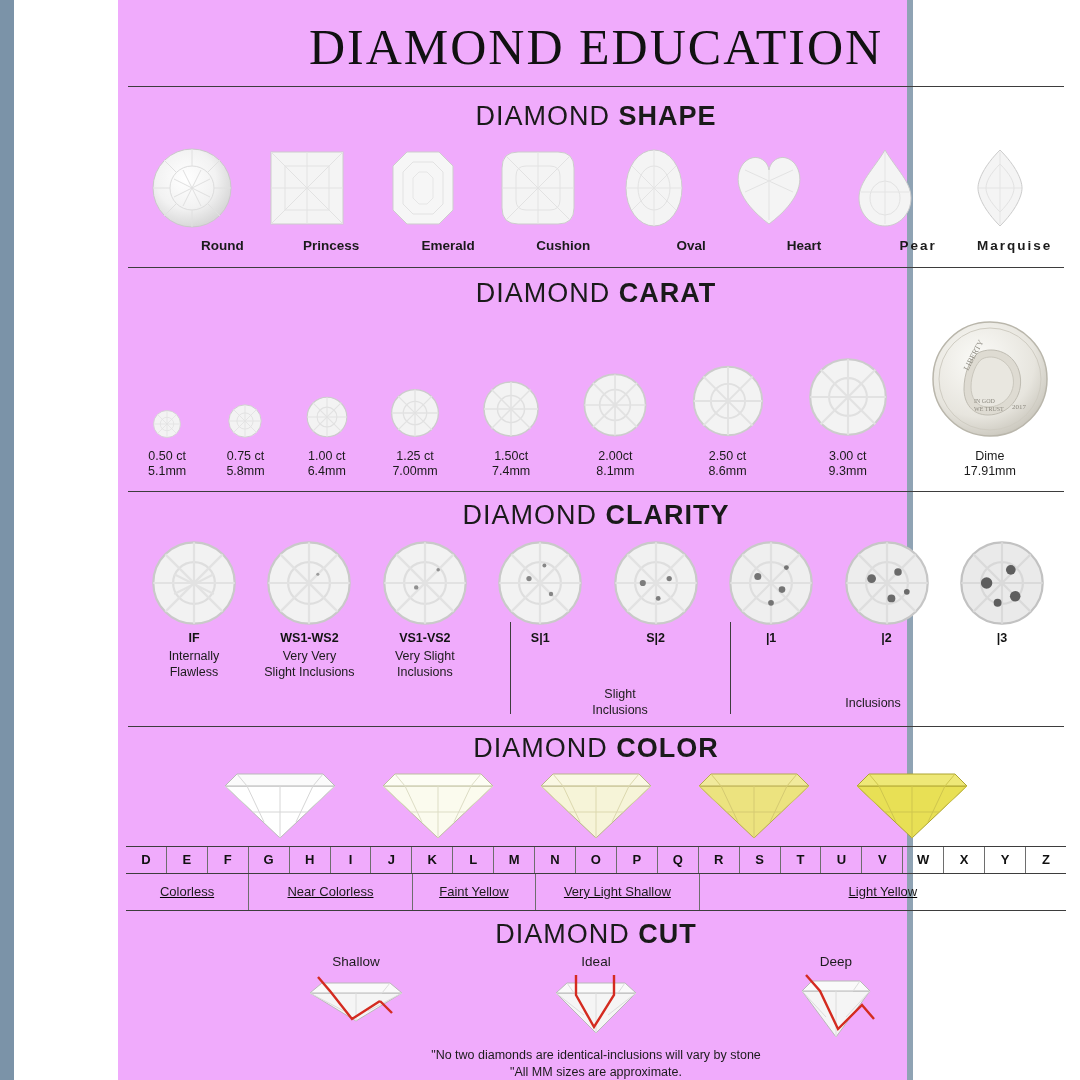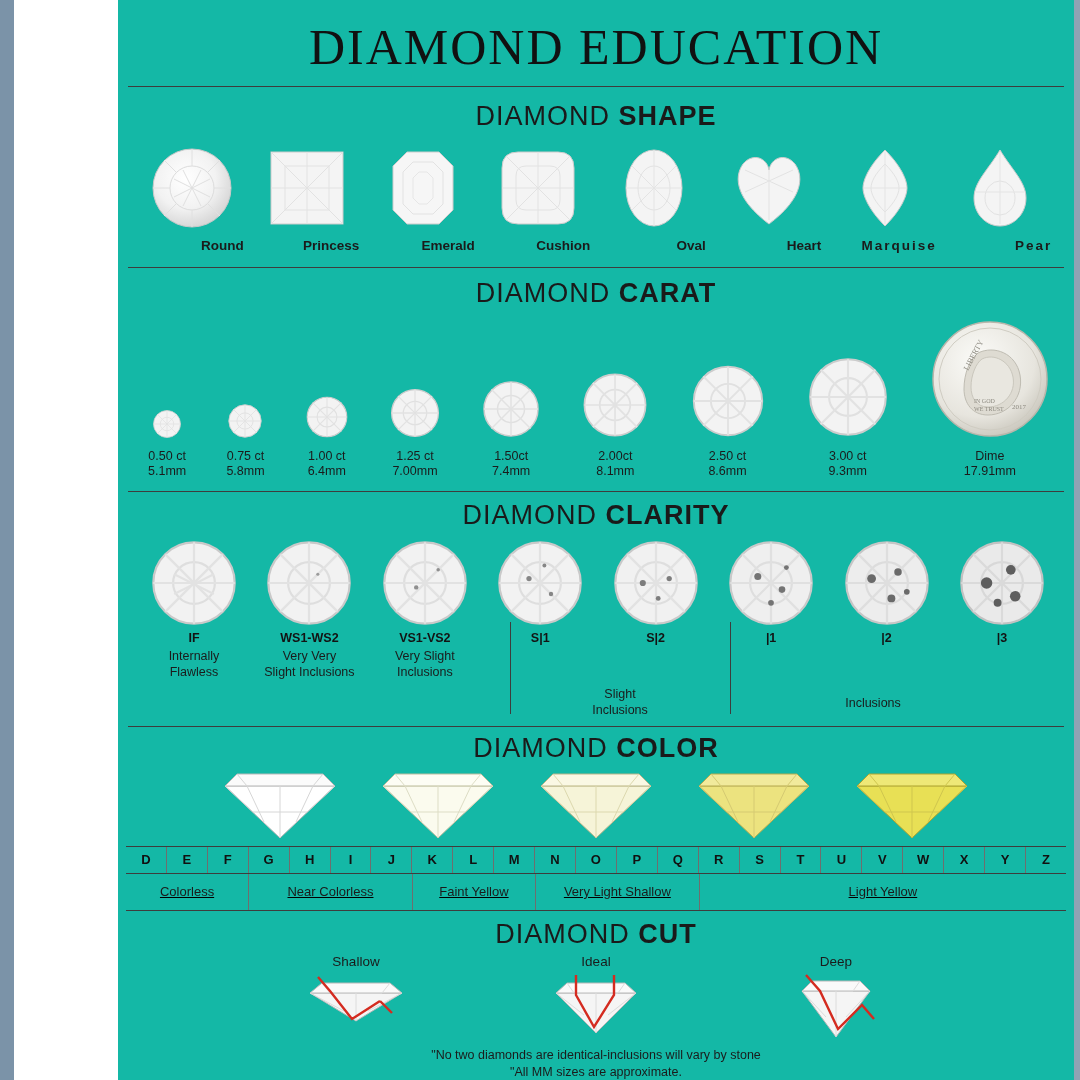--- a/index.html
+++ b/index.html
@@ -8,23 +8,23 @@
   }
   body {
     width: 1080px;
     height: 1080px;
     background: #ffffff;
     font-family: "Liberation Sans", sans-serif;
     overflow: hidden;
   }
   .page {
     position: relative;
-    width: 1080px;
+    width: 913px;
     height: 1080px;
-    background: #14b8a6;
+    background: #f0abfc;
     box-sizing: border-box;
   }
   
   .edge-left {
     position: absolute;
     left: 0; top: 0;
     width: 14px; height: 1080px;
     background: #7b93a8;
   }
   .edge-left-inner {
@@ -323,41 +323,41 @@
                 <line x1="66" y1="24" x2="18" y2="46"></line>
               </g>
             </svg>
           </div>
           <div class="shape-label">Heart</div>
         </div>
 
         <div class="shape-item">
           <div class="ctr">
             <svg width="84" height="84" viewBox="0 0 84 84">
-              <path d="M42,4 C58,20 64,34 64,42 C64,50 58,64 42,80 C26,64 20,50 20,42 C20,34 26,20 42,4 Z" fill="#f4f4f4" stroke="#cccccc"></path>
-              <path d="M42,18 C52,28 56,36 56,42 C56,48 52,56 42,66 C32,56 28,48 28,42 C28,36 32,28 42,18 Z" fill="none" stroke="#e2e2e2"></path>
-              <line x1="42" y1="6" x2="42" y2="78" stroke="#e4e4e4"></line>
-              <line x1="21" y1="42" x2="63" y2="42" stroke="#e4e4e4"></line>
-            </svg>
-          </div>
-          <div class="shape-label wide">Marquise</div>
-        </div>
-
-        <div class="shape-item">
-          <div class="ctr">
-            <svg width="84" height="84" viewBox="0 0 84 84">
               <path d="M42,4 C54,24 68,36 68,52 C68,68 56,80 42,80 C28,80 16,68 16,52 C16,36 30,24 42,4 Z" fill="#f4f4f4" stroke="#cccccc"></path>
               <ellipse cx="42" cy="52" rx="15" ry="17" fill="none" stroke="#e2e2e2"></ellipse>
               <g stroke="#e4e4e4">
                 <line x1="42" y1="6" x2="42" y2="78"></line>
                 <line x1="18" y1="46" x2="66" y2="46"></line>
               </g>
             </svg>
           </div>
           <div class="shape-label wide">Pear</div>
+        </div>
+
+        <div class="shape-item">
+          <div class="ctr">
+            <svg width="84" height="84" viewBox="0 0 84 84">
+              <path d="M42,4 C58,20 64,34 64,42 C64,50 58,64 42,80 C26,64 20,50 20,42 C20,34 26,20 42,4 Z" fill="#f4f4f4" stroke="#cccccc"></path>
+              <path d="M42,18 C52,28 56,36 56,42 C56,48 52,56 42,66 C32,56 28,48 28,42 C28,36 32,28 42,18 Z" fill="none" stroke="#e2e2e2"></path>
+              <line x1="42" y1="6" x2="42" y2="78" stroke="#e4e4e4"></line>
+              <line x1="21" y1="42" x2="63" y2="42" stroke="#e4e4e4"></line>
+            </svg>
+          </div>
+          <div class="shape-label wide">Marquise</div>
         </div>
 
       </div>
     </div>
     <div class="hr" style="margin-top:14px;"></div>
 
     <div class="carat-section">
       <div class="section-title">
         <span>DIAMOND </span><b>CARAT</b>
       </div>

